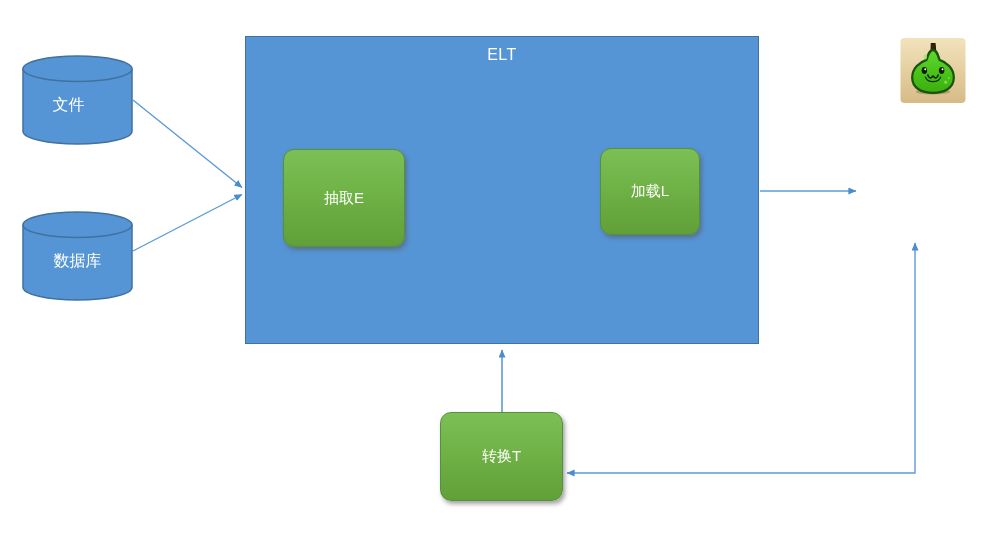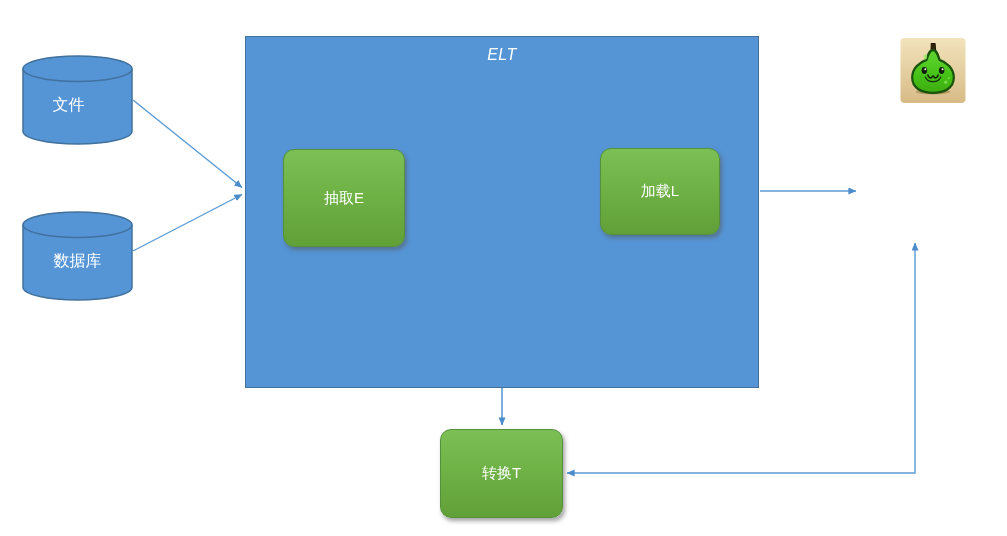--- a/index.html
+++ b/index.html
@@ -4,38 +4,38 @@
 <style>
   html,body{margin:0;padding:0;background:#ffffff;}
   body{font-family:"Liberation Sans", sans-serif;}
   .canvas{
     position:relative;width:1007px;height:536px;background:#ffffff;overflow:hidden;
   }
   .connectors{position:absolute;left:0;top:0;z-index:1;}
   .shape{position:absolute;z-index:2;}
   
   .elt-box{
-    left:245px;top:36px;width:514px;height:352px;
-    background:#5595d6;border:1.5px solid #41719C;box-sizing:border-box;font-style:italic;
+    left:245px;top:36px;width:514px;height:308px;
+    background:#5595d6;border:1.5px solid #41719C;box-sizing:border-box;
   }
   .elt-title{
     position:absolute;left:0;top:9px;width:100%;text-align:center;
     color:#ffffff;font-size:16px;letter-spacing:0.5px;
   }
   
   .green-box{
     background:linear-gradient(180deg,#7cbf55 0%,#6fb246 45%,#61a038 100%);
     border:1px solid #55903a;border-radius:11px;box-sizing:border-box;
     box-shadow:2px 3px 4px rgba(90,90,90,0.55);
     display:flex;align-items:center;justify-content:center;
     color:#ffffff;font-size:15px;
   }
   .box-extract{left:283px;top:149px;width:122px;height:98px;}
-  .box-load{left:600px;top:148px;width:120px;height:87px;}
-  .box-transform{left:440px;top:429px;width:123px;height:89px;}
+  .box-load{left:600px;top:148px;width:100px;height:87px;}
+  .box-transform{left:440px;top:412px;width:123px;height:89px;}
   
   .cylinder{display:block;}
   .cyl-file{left:22px;top:55px;width:93px;height:90px;}
   .cyl-database{left:22px;top:211px;width:111px;height:90px;text-align:right;}
   .cyl-warehouse{left:860px;top:145px;width:110px;height:92px;}
   .cyl-label{
     position:absolute;left:0;top:0;width:100%;height:100%;
     display:flex;align-items:center;justify-content:center;
     padding-top:10px;box-sizing:border-box;
     color:#ffffff;font-size:16px;white-space:nowrap;

